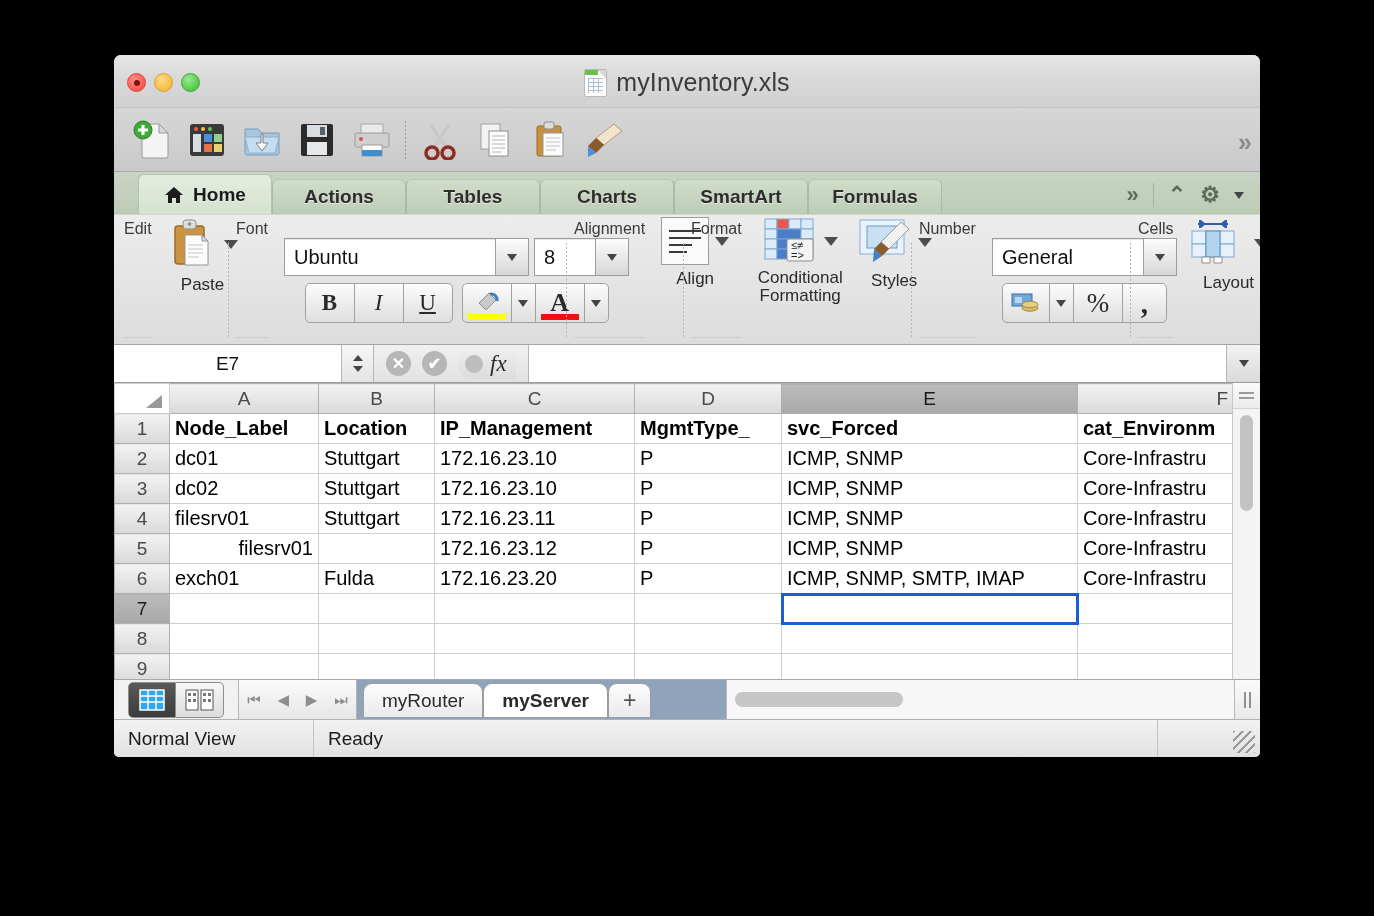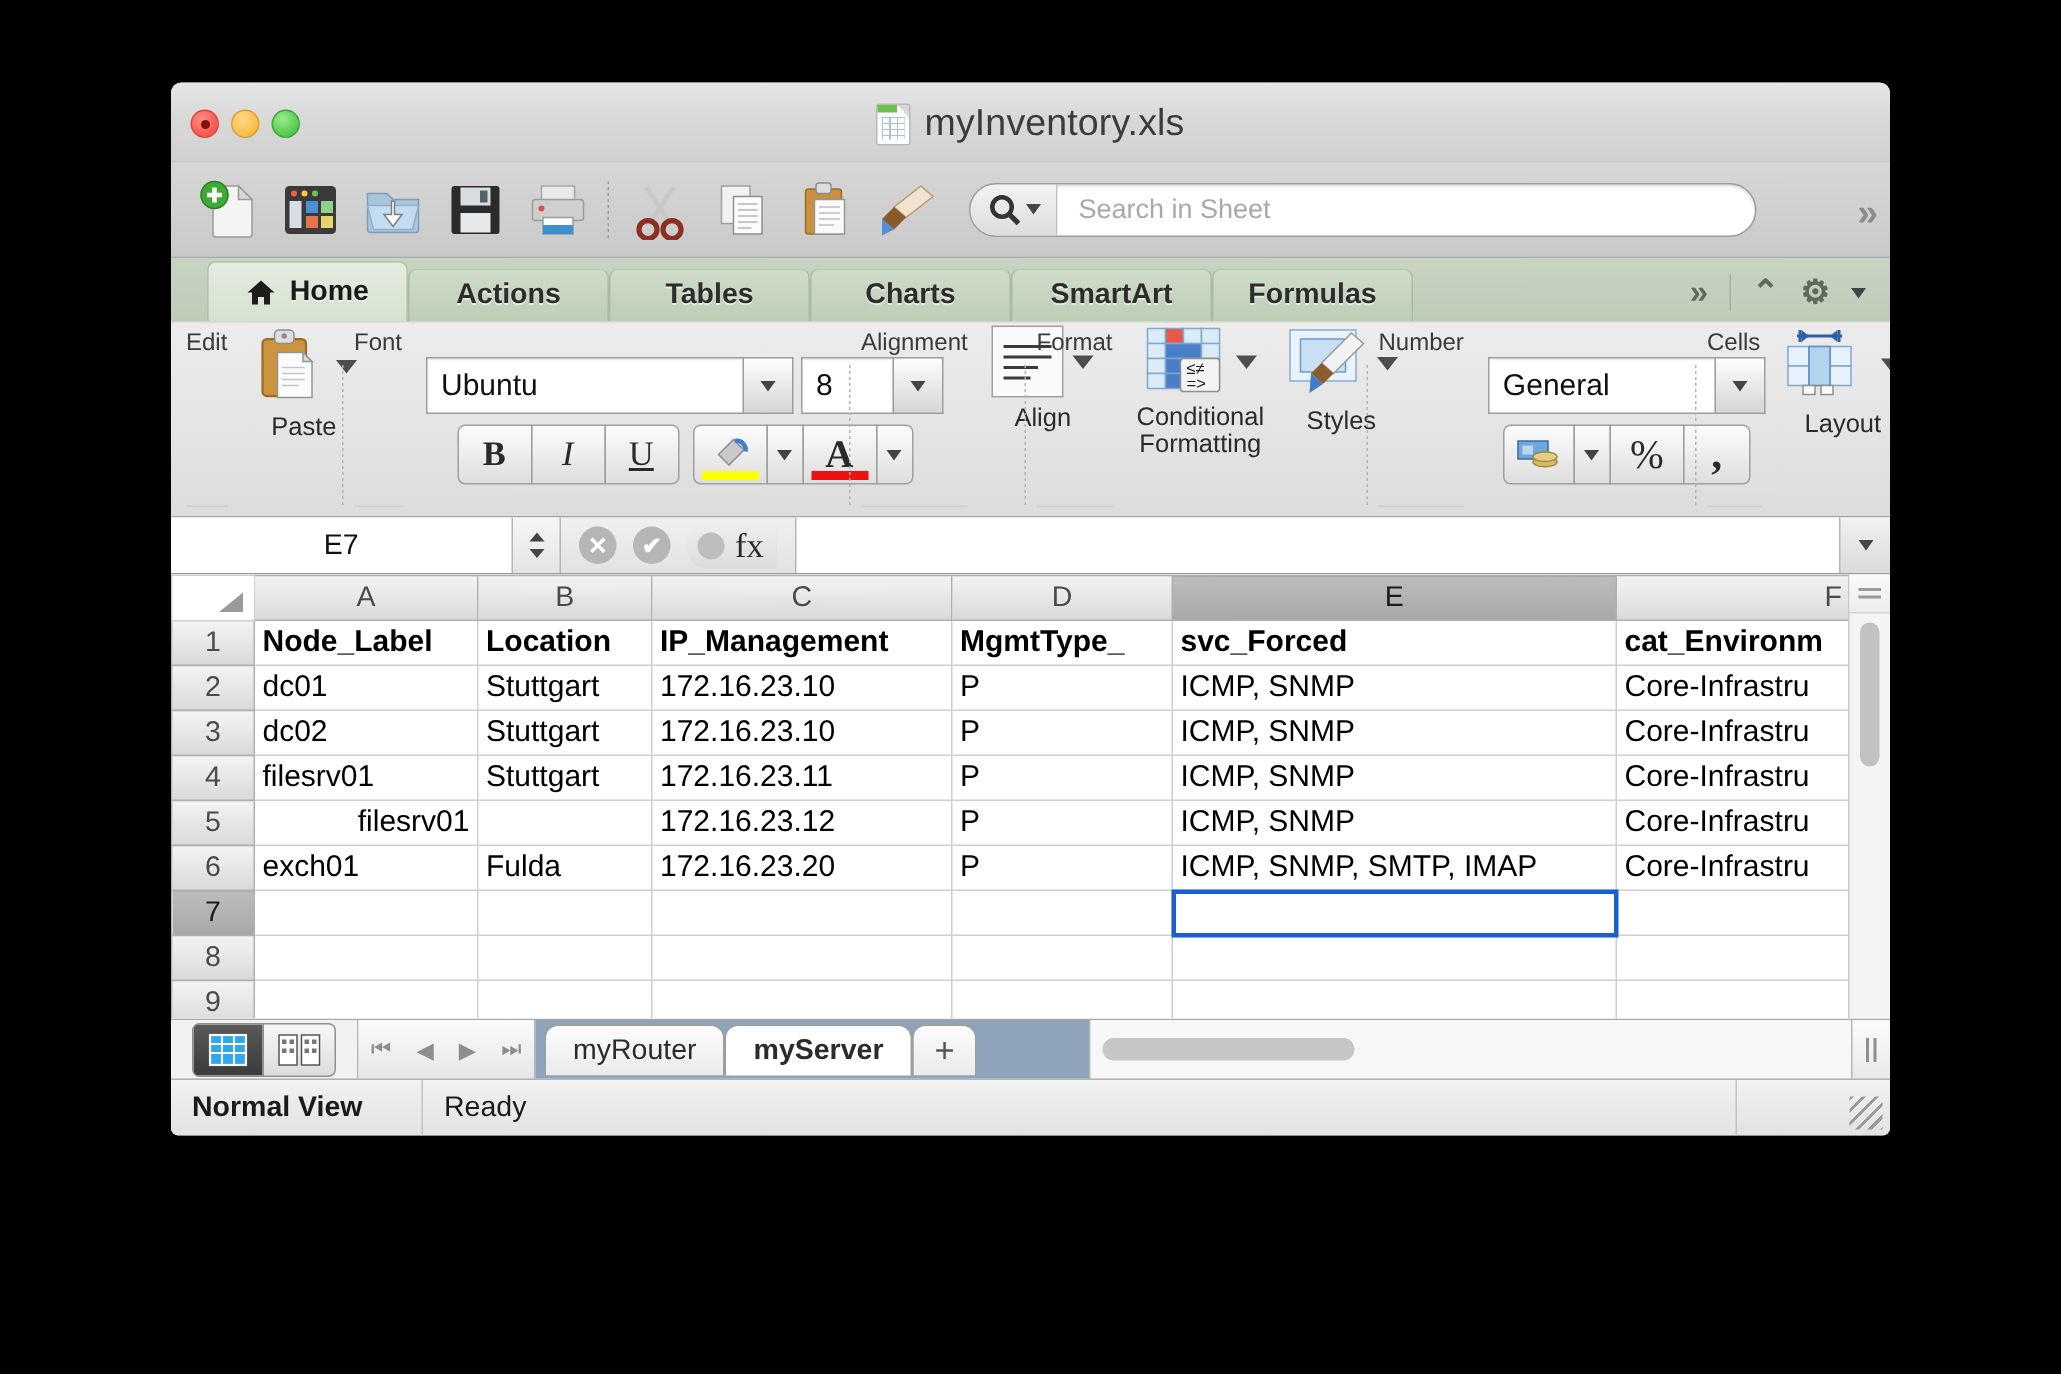--- a/index.html
+++ b/index.html
@@ -175,21 +175,21 @@
     border-bottom: 1px solid #9c9c9c;
   }
   .namebox {
     width: 228px; background:#fff; border-right:1px solid #b6b6b6;
     display:flex; align-items:center; justify-content:center; font-size:19px; color:#111;
   }
   .stepper { width:32px; display:flex;flex-direction:column;align-items:center;justify-content:center;gap:5px;
     border-right:1px solid #b6b6b6; background:linear-gradient(to bottom,#f6f6f6,#e4e4e4); }
   .fb-icons { display:flex; align-items:center; gap:11px; padding:0 12px; }
   .circ { width:25px;height:25px;border-radius:50%;background:#b6b6b6;display:flex;align-items:center;justify-content:center;color:#fff;font-size:16px;font-weight:bold;}
-  .fx { font-family:"Liberation Serif", serif; font-size:23px; color:#2b2b2b; }
+  .fx { font-family:"Liberation Serif", serif; font-style:italic; font-size:23px; color:#2b2b2b; }
   .fb-input { flex:1; background:#fff; border-left:1px solid #b6b6b6; }
   .fb-drop { width:34px; background:linear-gradient(to bottom,#f2f2f2,#dadada);
     border-left:1px solid #b6b6b6; display:flex;align-items:center;justify-content:center; }
 
   
   .sheet { flex: 1; position: relative; overflow: hidden; background:#fff; display:flex; }
   .grid-area { flex:1; overflow:hidden; position:relative; }
   table.grid { border-collapse: collapse; table-layout: fixed; }
   table.grid th, table.grid td {
     border: 1px solid #cfcfcf; height: 30px; padding: 0 5px;
@@ -264,21 +264,21 @@
     display:flex; align-items:center; justify-content:center; gap:3px; }
   .hs-grip i { width:2px; height:16px; background:#8f8f8f; display:block; }
 
   
   .statusbar {
     height: 38px; flex:none; display:flex; align-items:center;
     background: linear-gradient(to bottom,#f2f2f2,#e2e2e2);
     border-top:1px solid #b2b2b2; font-size:19px; color:#1b1b1b;
   }
   .sb-cell { padding: 0 14px; height:100%; display:flex; align-items:center; }
-  .sb-cell.first { width: 168px; border-right:1px solid #c3c3c3;font-weight:bold; }
+  .sb-cell.first { width: 200px; border-right:1px solid #c3c3c3; }
   .sb-grow { flex:1; border-right:1px solid #c3c3c3; height:100%; display:flex; align-items:center; padding-left:14px;}
   .sb-resize { width: 102px; height:100%; position:relative; }
   .sb-resize::after {
     content:""; position:absolute; right:5px; bottom:4px; width:22px; height:22px;
     background: repeating-linear-gradient(135deg,#9a9a9a 0 2px,transparent 2px 6px);
   }
 </style>
 </head>
 <body>
 
@@ -384,30 +384,20 @@
     </div>
 
     <div class="tb-btn">
       <svg width="42" height="40" viewBox="0 0 42 40">
         <path d="M30 4 l8 7 l-18 14 l-8 -7 z" fill="#f0e4cf" stroke="#b59b73"></path>
         <path d="M12 18 l8 7 l-8 8 l-8 -7 z" fill="#8a5a2b"></path>
         <path d="M4 26 l8 7 l-8 4 z" fill="#4f8fd6"></path>
       </svg>
     </div>
 
-    <div class="searchwrap">
-      <div class="search-mag">
-        <svg width="24" height="24" viewBox="0 0 24 24">
-          <circle cx="10" cy="10" r="6.5" fill="none" stroke="#333" stroke-width="3"></circle>
-          <path d="M15 15 L21 21" stroke="#333" stroke-width="3.5"></path>
-        </svg>
-        <span class="mini-arrow"></span>
-      </div>
-      <input class="search-input" type="text" placeholder="Search in Sheet" style="">
-    </div>
 
     <div class="tb-chev">»</div>
   </div>
 
   <div class="ribbon-tabs">
     <div class="rtab active">
       <svg width="20" height="20" viewBox="0 0 20 20">
         <path d="M10 2 L19 10 h-3 v8 h-4 v-5 h-4 v5 H4 v-8 H1 z" fill="#1d1d1d"></path>
       </svg>
       <span>Home</span>

